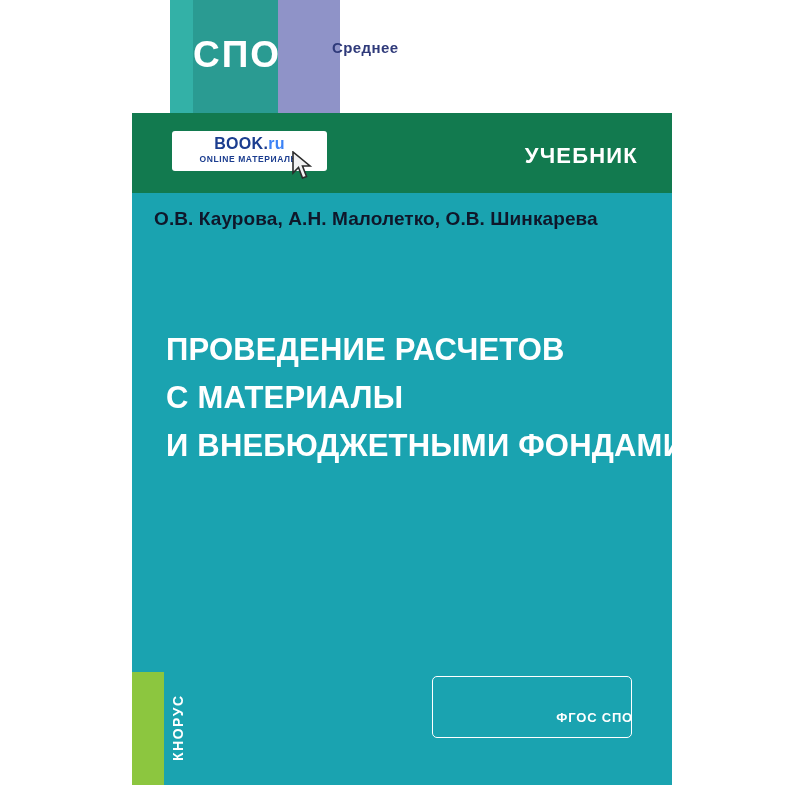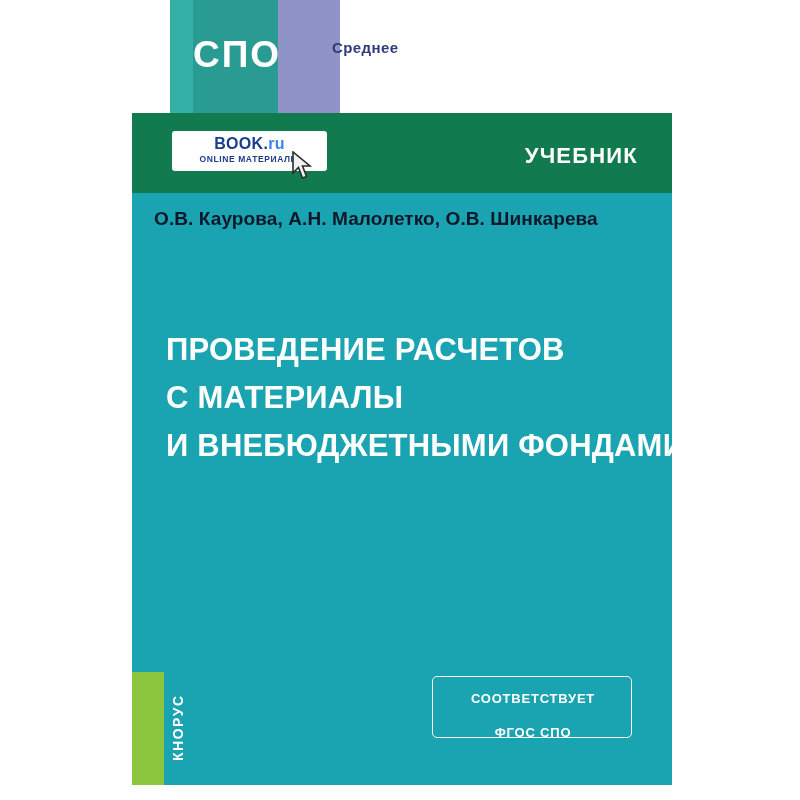--- a/index.html
+++ b/index.html
@@ -184,21 +184,21 @@
     position: absolute;
     left: 0;
     width: 200px;
     text-align: center;
     color: #ffffff;
     font-size: 13px;
     font-weight: bold;
     letter-spacing: 0.8px;
   }
   #fgos-box .l1 { top: 14px; }
-  #fgos-box .l2 { top: 48px; }
+  #fgos-box .l2 { top: 33px; text-align: right; }
 </style>
 </head>
 <body>
 
 <div id="cover">
 
   <div id="top-band">
 
     <div id="spo-logo">
       <div class="logo-col" id="logo-col-1"></div>
@@ -234,17 +234,16 @@
   <div id="title">
     <span class="title-line">ПРОВЕДЕНИЕ РАСЧЕТОВ</span>
     <span class="title-line">С МАТЕРИАЛЫ</span>
     <span class="title-line">И ВНЕБЮДЖЕТНЫМИ ФОНДАМИ</span>
   </div>
 
   <div id="knorus-strip"></div>
   <div id="knorus-label">КНОРУС</div>
 
   <div id="fgos-box">
-    <div class="l1">СООТВЕТСТВУЕТ</div>
     <div class="l2">ФГОС СПО</div>
   </div>
 
 </div>
 
 </body></html>

